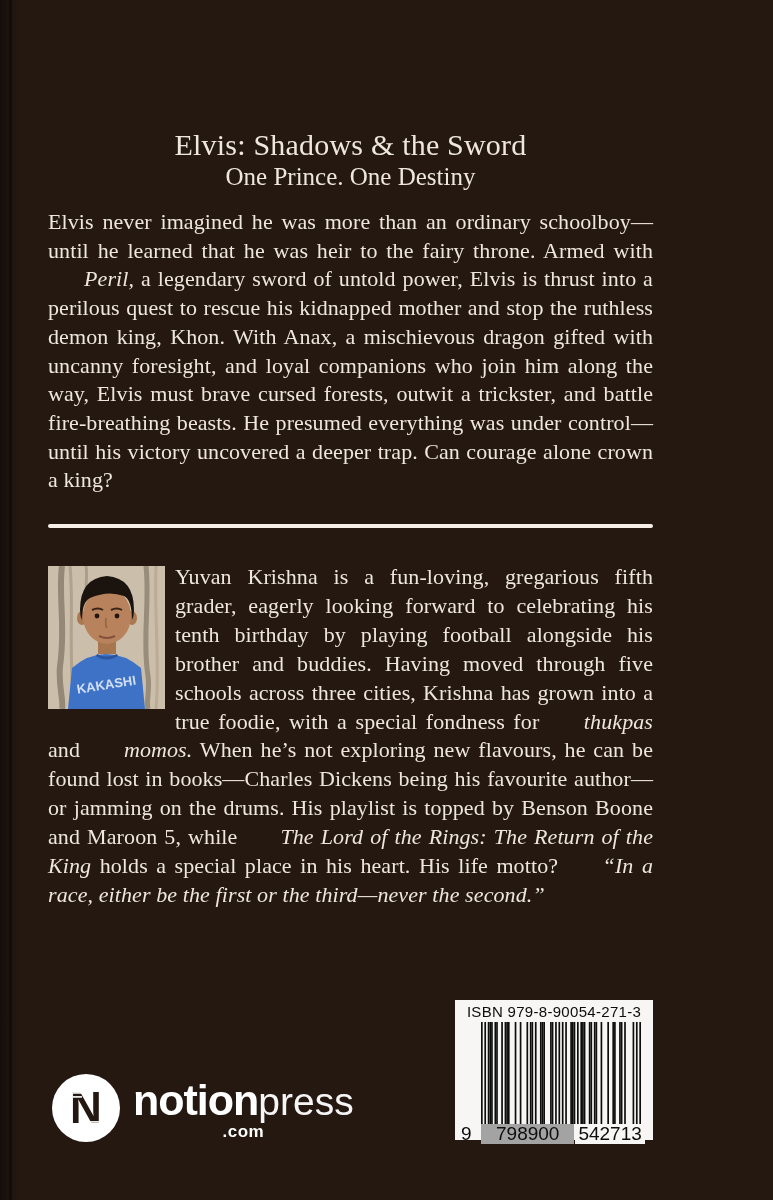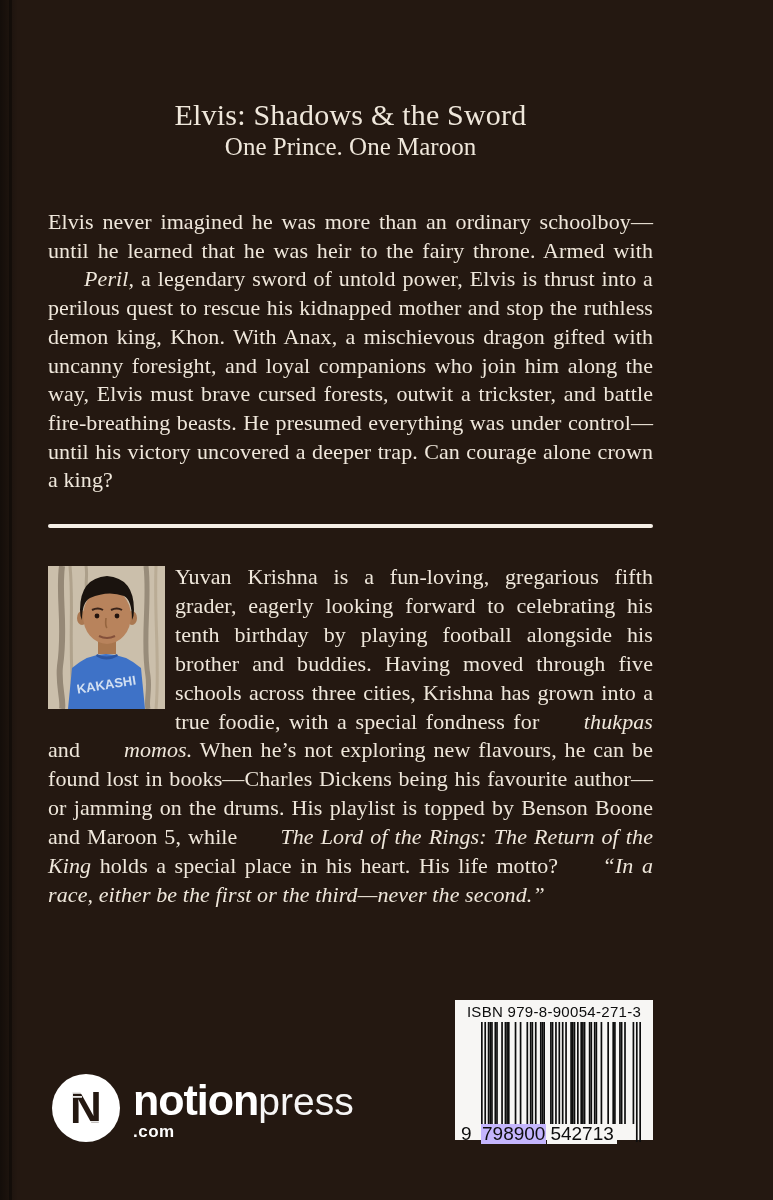--- a/index.html
+++ b/index.html
@@ -13,21 +13,21 @@
   .spine-shadow {
     position:absolute; left:0; top:0; bottom:0; width:18px;
     background:linear-gradient(90deg, rgba(0,0,0,.45) 0%, rgba(0,0,0,.25) 40%, rgba(0,0,0,0) 100%);
   }
   .spine-line {
     position:absolute; left:9px; top:0; bottom:0; width:3px;
     background:rgba(0,0,0,.35);
   }
   .content { position:absolute; left:48px; width:605px; }
 
-  .title-block { top:98px; text-align:center; }
+  .title-block { top:128px; text-align:center; }
   .book-title   { font-size:30px; font-weight:normal; letter-spacing:.2px; line-height:34px; }
   .book-subtitle{ font-size:25px; font-weight:normal; line-height:30px; }
 
   .synopsis {
     top:208px; font-size:22px; line-height:28.7px;
     text-align:justify; letter-spacing:.1px;
   }
   .synopsis em, .bio em { font-style:italic;margin-left:36px; }
 
   .divider {
@@ -43,50 +43,50 @@
 
   .footer-logo {
     position:absolute; left:52px; top:1074px;
     display:flex; align-items:center; gap:13px;
     font-family:"Liberation Sans","DejaVu Sans",sans-serif; color:#fff;
   }
   .logo-circle { width:68px; height:68px; display:block; }
   .wordmark { position:relative; line-height:1; padding-top:2px; }
   .wordmark .wm-bold  { font-size:43px; font-weight:bold; letter-spacing:-1px; }
   .wordmark .wm-light { font-size:39px; font-weight:normal; letter-spacing:0; opacity:.96; }
-  .wordmark .dotcom   { text-align:left; font-size:17px; font-weight:bold; margin-top:1px; letter-spacing:.5px; }
+  .wordmark .dotcom   { text-align:center; font-size:17px; font-weight:bold; margin-top:1px; letter-spacing:.5px; }
 
   .barcode-box {
     position:absolute; left:455px; top:1000px; width:198px; height:140px;
     background:#f7f6f4; color:#0d0d0d;
     font-family:"Liberation Sans","DejaVu Sans",sans-serif;
     padding:3px 6px 0 6px;
   }
   .isbn-label { font-size:15px; text-align:center; letter-spacing:.3px; white-space:nowrap; }
   .bars-wrap { position:relative; margin-top:2px; height:122px; }
   .bars-wrap svg { display:block; margin-left:20px; width:160px; height:120px; fill:#0d0d0d; }
   .barcode-digits {
     position:absolute; left:0; right:2px; bottom:0;
     display:flex; align-items:flex-end;
     font-size:19px; line-height:20px;
   }
   .barcode-digits .d-nine { width:16px; }
-  .barcode-digits .d-g1 { background:#c4b5fd; padding:0 1px; margin-left:4px; }
+  .barcode-digits .d-g1 { background:#a3a3a3; padding:0 15px; margin-left:4px; }
   .barcode-digits .d-g2 { background:#f7f6f4; padding:0 3px; margin-left:1px; }
 </style>
 </head>
 <body>
 
 <div class="page">
   <div class="spine-shadow"></div>
   <div class="spine-line"></div>
 
   <header class="content title-block" style="position:absolute;">
     <h1 class="book-title">Elvis: Shadows &amp; the Sword</h1>
-    <h2 class="book-subtitle">One Prince. One Maroon</h2>
+    <h2 class="book-subtitle">One Prince. One Destiny</h2>
   </header>
 
   <p class="content synopsis" style="position:absolute;"><span>Elvis never imagined he was more than an ordinary schoolboy—until he learned that he was heir to the fairy throne. Armed with </span><em>Peril,</em><span> a legendary sword of untold power, Elvis is thrust into a perilous quest to rescue his kidnapped mother and stop the ruthless demon king, Khon. With Anax, a mischievous dragon gifted with uncanny foresight, and loyal companions who join him along the way, Elvis must brave cursed forests, outwit a trickster, and battle fire-breathing beasts. He presumed everything was under control—until his victory uncovered a deeper trap. Can courage alone crown a king?</span></p>
 
   <hr class="divider">
 
   <div class="content bio" style="position:absolute;">
     <svg class="author-photo" viewBox="0 0 117 143" aria-hidden="true">
       <rect x="0" y="0" width="117" height="143" fill="#cbbfab"></rect>
       <path d="M14,0 C10,30 18,60 12,100 C10,120 16,135 14,143" stroke="#7d7060" stroke-width="6" fill="none" opacity=".7"></path>

